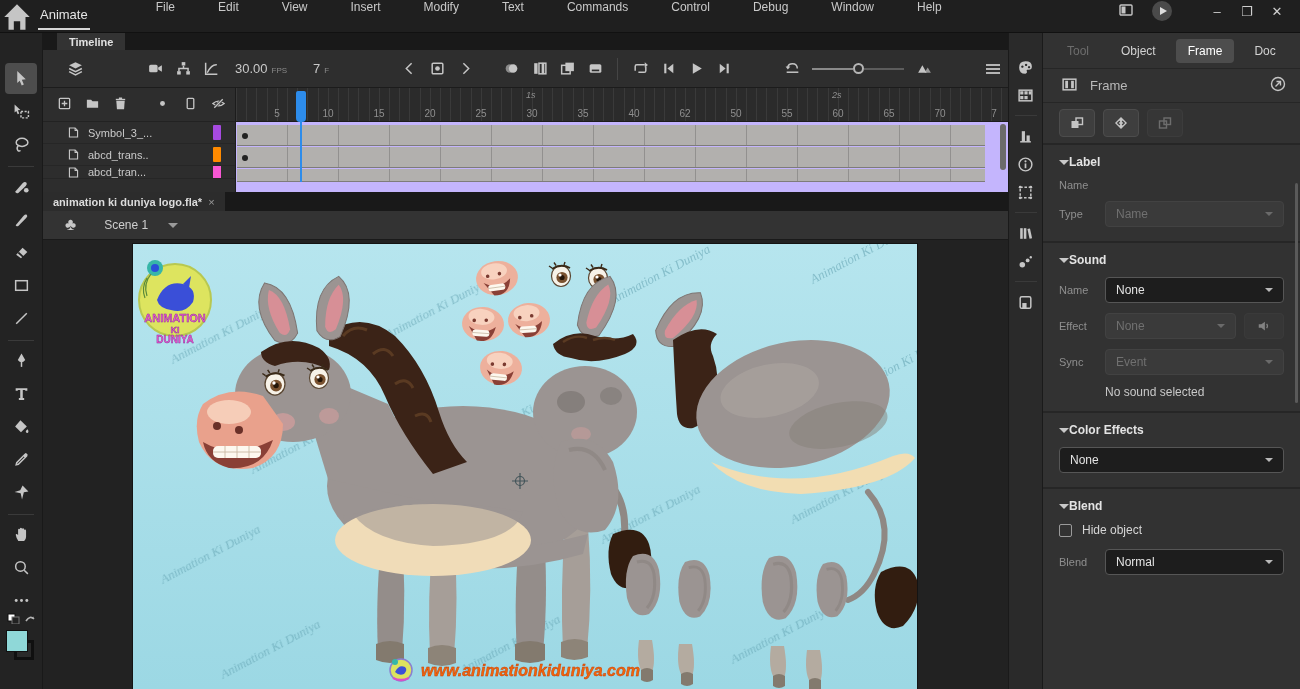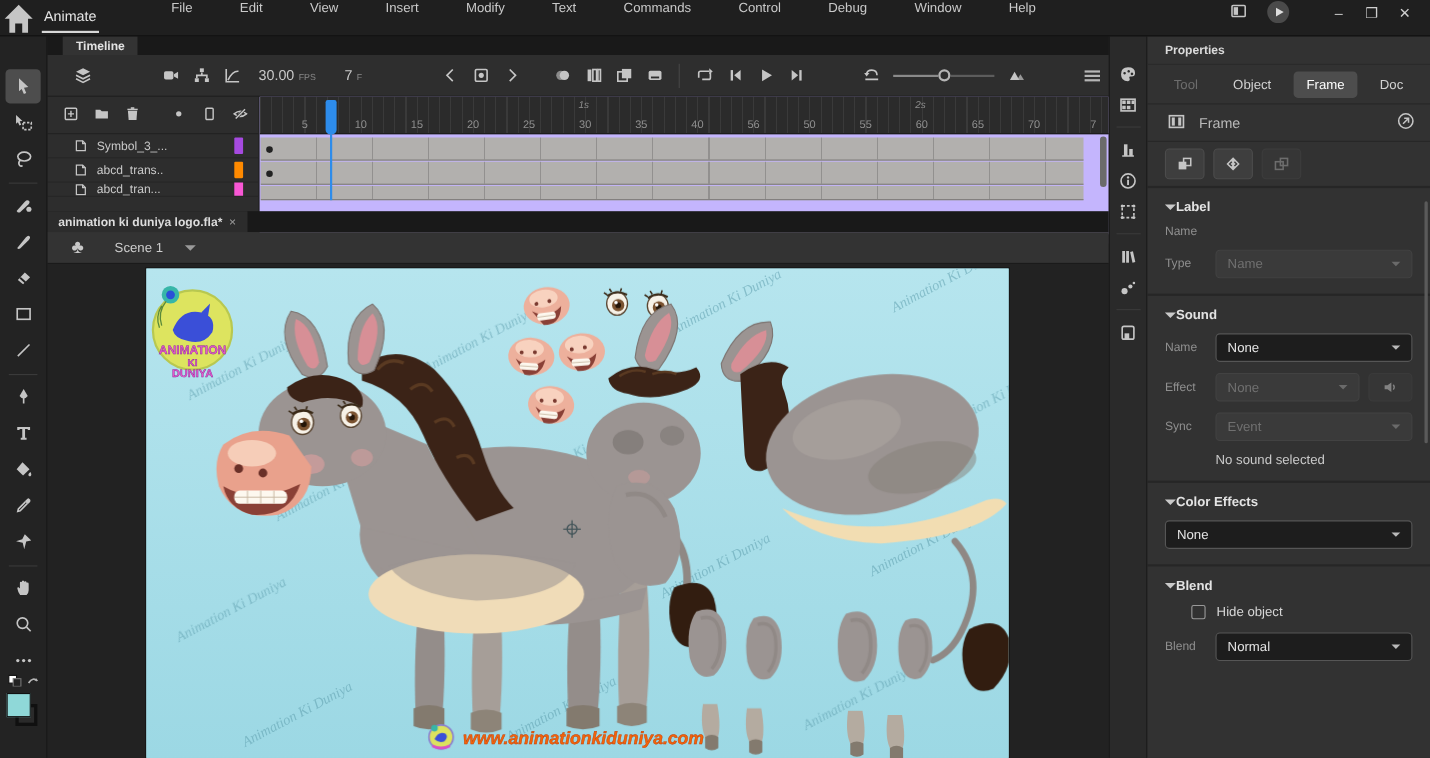--- a/index.html
+++ b/index.html
@@ -128,21 +128,21 @@
   .text-input { flex:1; height:26px; background:#262626; border:1px solid #262626; border-bottom:1px solid #555; border-radius:3px; color:#cfcfcf; font-size:12px; padding:0 8px; font-family:"Liberation Sans", sans-serif; }
   .text-input::placeholder { color:#6f6f6f; }
   .dd { flex:1; height:26px; border-radius:4px; display:flex; align-items:center; justify-content:space-between; padding:0 10px; font-size:12px; }
   .dd.enabled { background:#1d1d1d; border:1px solid #565656; color:#e4e4e4; }
   .dd.disabled { background:#3a3a3a; border:1px solid #424242; color:#707070; }
   .dd .caret-down { border-top-color:#b9b9b9; }
   .dd.disabled .caret-down { border-top-color:#6a6a6a; }
   .speaker-btn { width:40px; height:26px; margin-left:8px; background:#3a3a3a; border:1px solid #424242; border-radius:4px; display:flex; align-items:center; justify-content:center; opacity:0.55; }
   .loops { width:52px; margin-left:10px; color:#8f8f8f; font-size:12px; border-bottom:1px solid #5a5a5a; height:24px; display:flex; align-items:flex-end; padding-bottom:3px; }
   .status-text { color:#c9c9c9; font-size:12px; margin-left:46px; }
-  .checkbox-row { display:flex; align-items:center; gap:10px; margin-bottom:12px;margin-left:24px; }
+  .checkbox-row { display:flex; align-items:center; gap:10px; margin-bottom:12px; }
   .checkbox { width:13px; height:13px; border:1.5px solid #9a9a9a; border-radius:2px; background:transparent; }
   .cb-label { font-size:12px; color:#d6d6d6; }
   .props-scroll { position:absolute; right:2px; top:150px; width:3px; height:220px; background:#5a5a5a; border-radius:2px; }
 
   svg .ic { fill:#c5c5c5; }
   svg .ic-s { fill:none; stroke:#c5c5c5; stroke-width:1.4; }
 </style>
 </head>
 <body>
 
@@ -542,21 +542,21 @@
       <span class="sec" style="left:290px">1s</span>
       <span class="sec" style="left:596px">2s</span>
       <span class="num" style="left:41px">5</span>
       <span class="num" style="left:92px">10</span>
       <span class="num" style="left:143px">15</span>
       <span class="num" style="left:194px">20</span>
       <span class="num" style="left:245px">25</span>
       <span class="num" style="left:296px">30</span>
       <span class="num" style="left:347px">35</span>
       <span class="num" style="left:398px">40</span>
-      <span class="num" style="left:449px">56</span>
+      <span class="num" style="left:449px">62</span>
       <span class="num" style="left:500px">50</span>
       <span class="num" style="left:551px">55</span>
       <span class="num" style="left:602px">60</span>
       <span class="num" style="left:653px">65</span>
       <span class="num" style="left:704px">70</span>
       <span class="num" style="left:758px">7</span>
       <div class="playhead-handle"></div>
     </div>
     <div class="frame-rows">
       <div class="frame-span" style="top:3px">
@@ -750,24 +750,20 @@
         </g>
 
         <use href="#mini-logo" transform="translate(268,426)"></use>
         <text x="288" y="432" font-family="Liberation Sans, sans-serif" font-size="16" font-weight="bold" font-style="italic" fill="#f2640a" stroke="#c43c05" stroke-width="0.4">www.animationkiduniya.com</text>
       </svg>
     </div>
   </div>
 </div>
 
 <div class="props">
-  <div class="props-header">
-    <span class="props-title">Properties</span>
-    <span><span class="hamb"></span></span>
-  </div>
   <div class="props-tabs">
     <span class="ptab disabled">Tool</span>
     <span class="ptab">Object</span>
     <span class="ptab active">Frame</span>
     <span class="ptab">Doc</span>
   </div>
   <div class="sel-row">
     <span>
       <svg viewBox="0 0 16 16" width="17" height="17">
           <rect class="ic-s" x="2" y="3" width="12" height="10"></rect>

